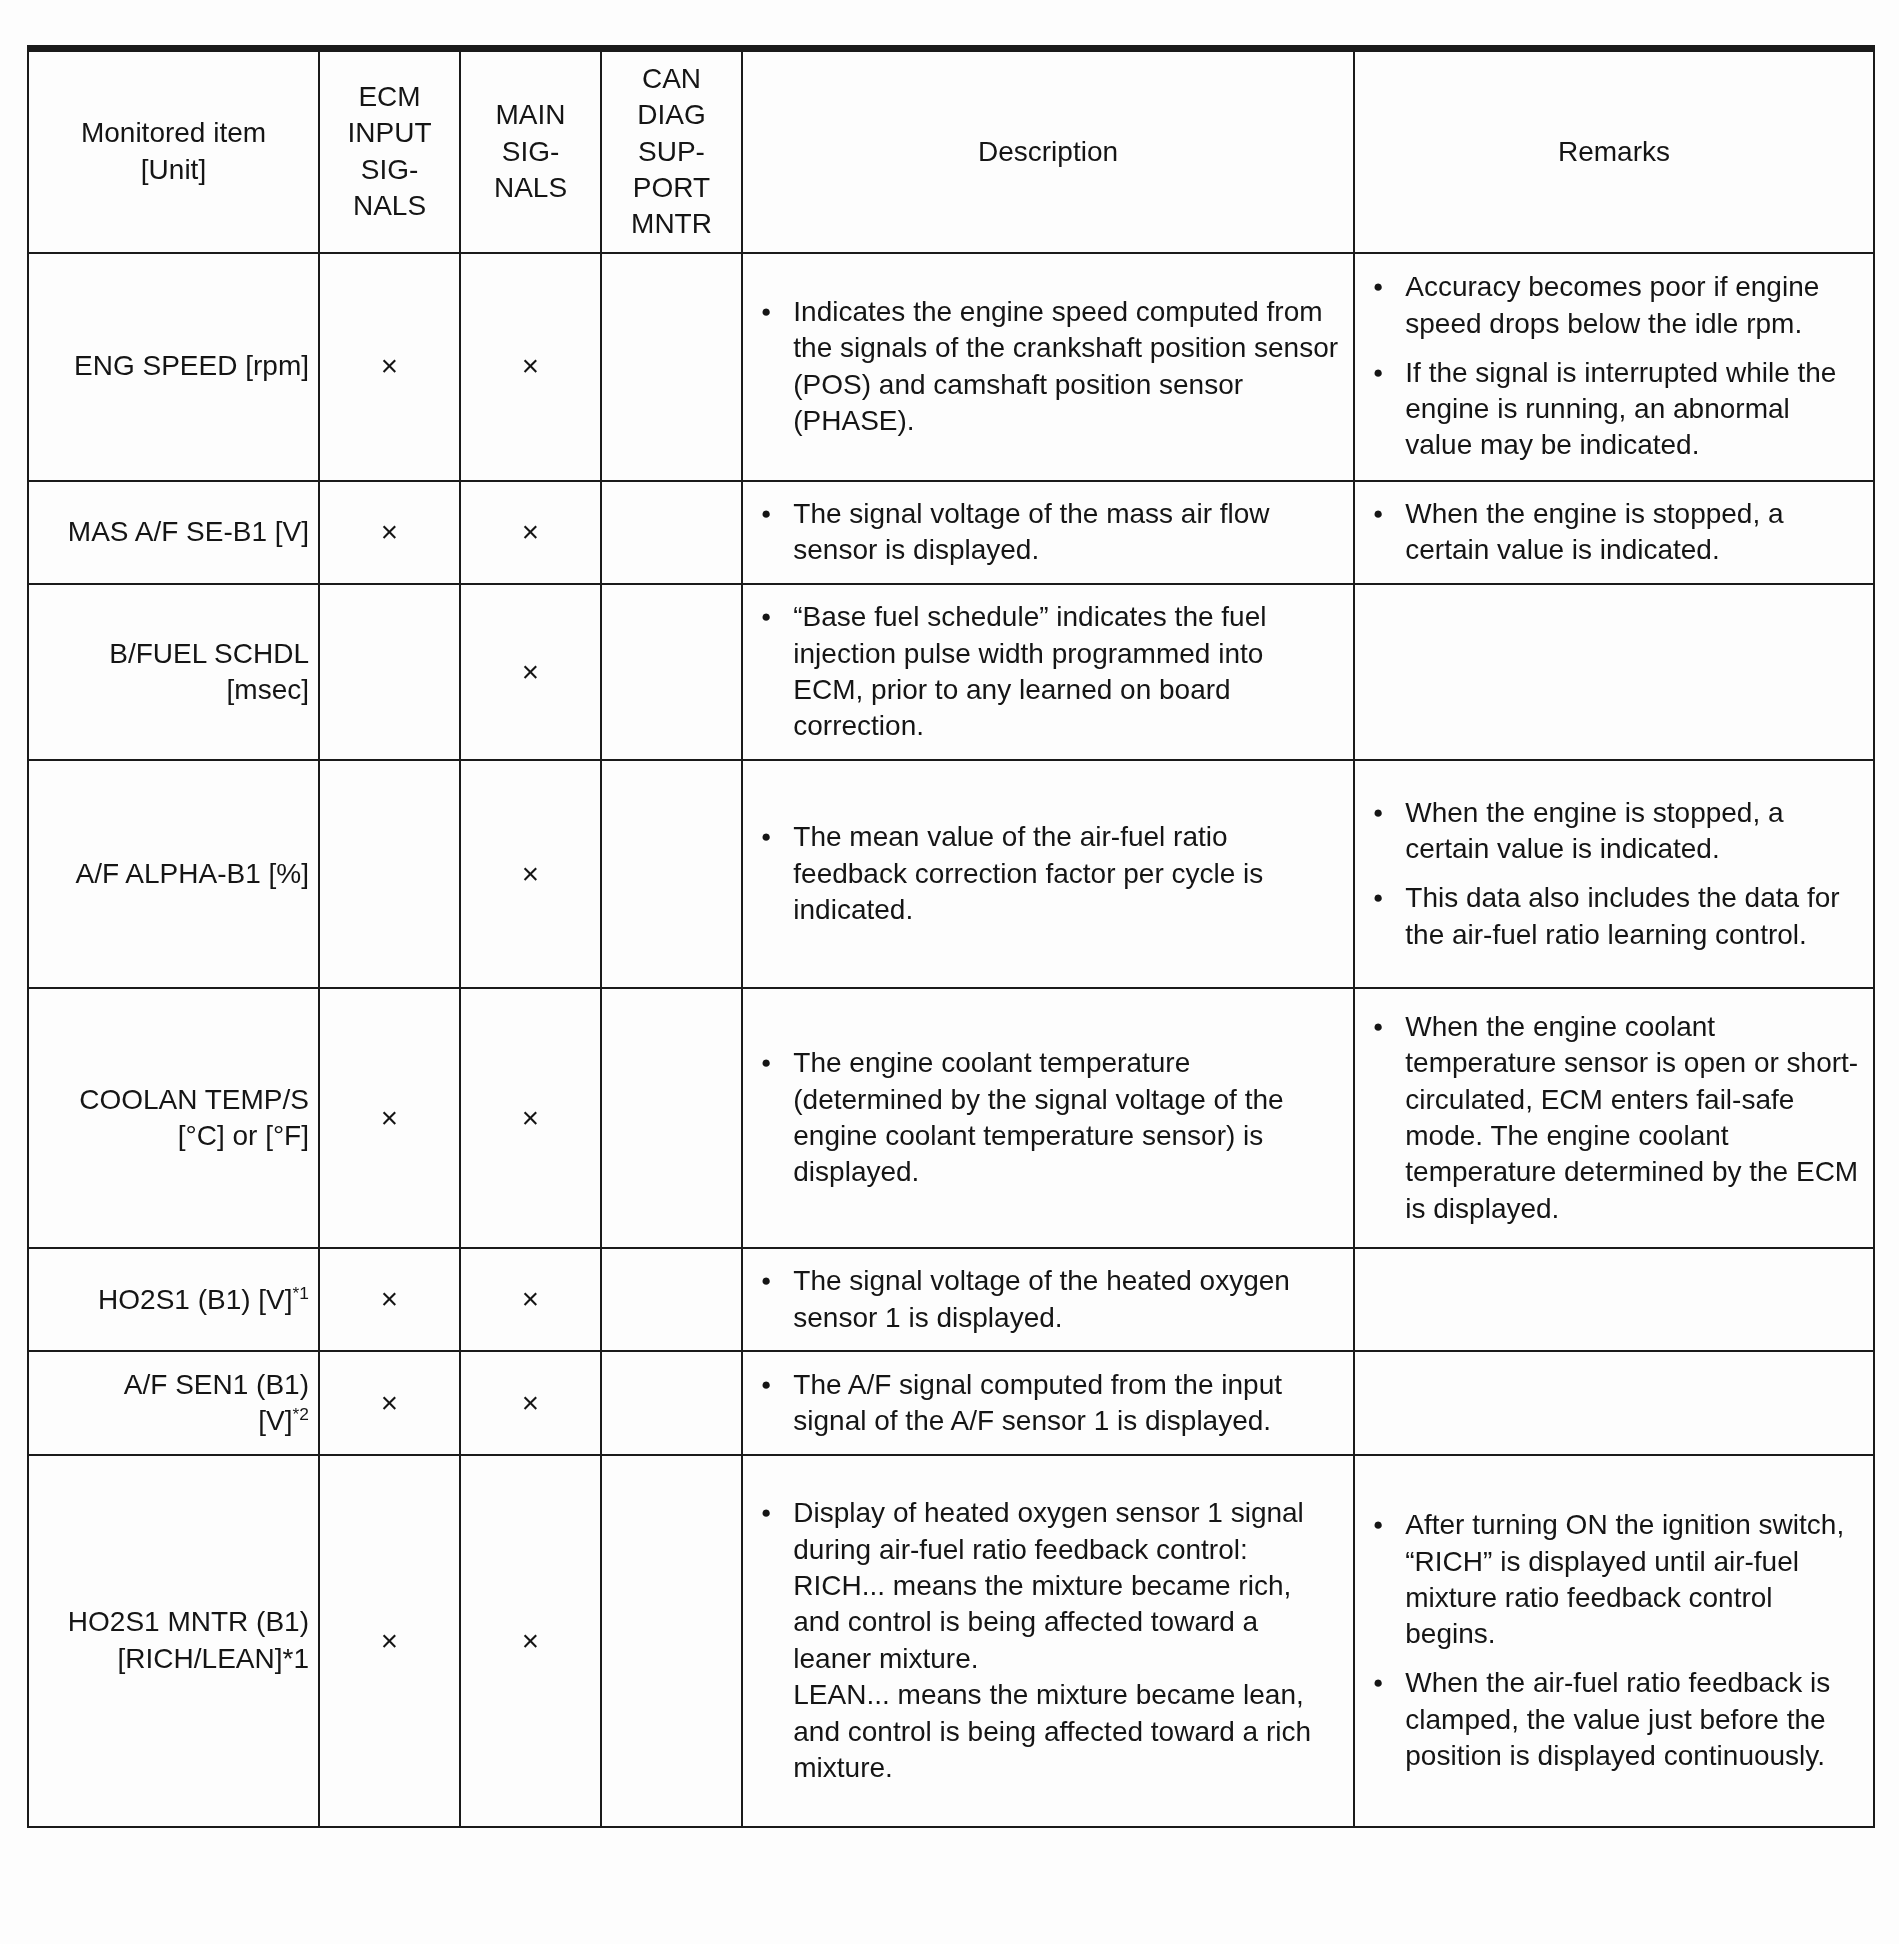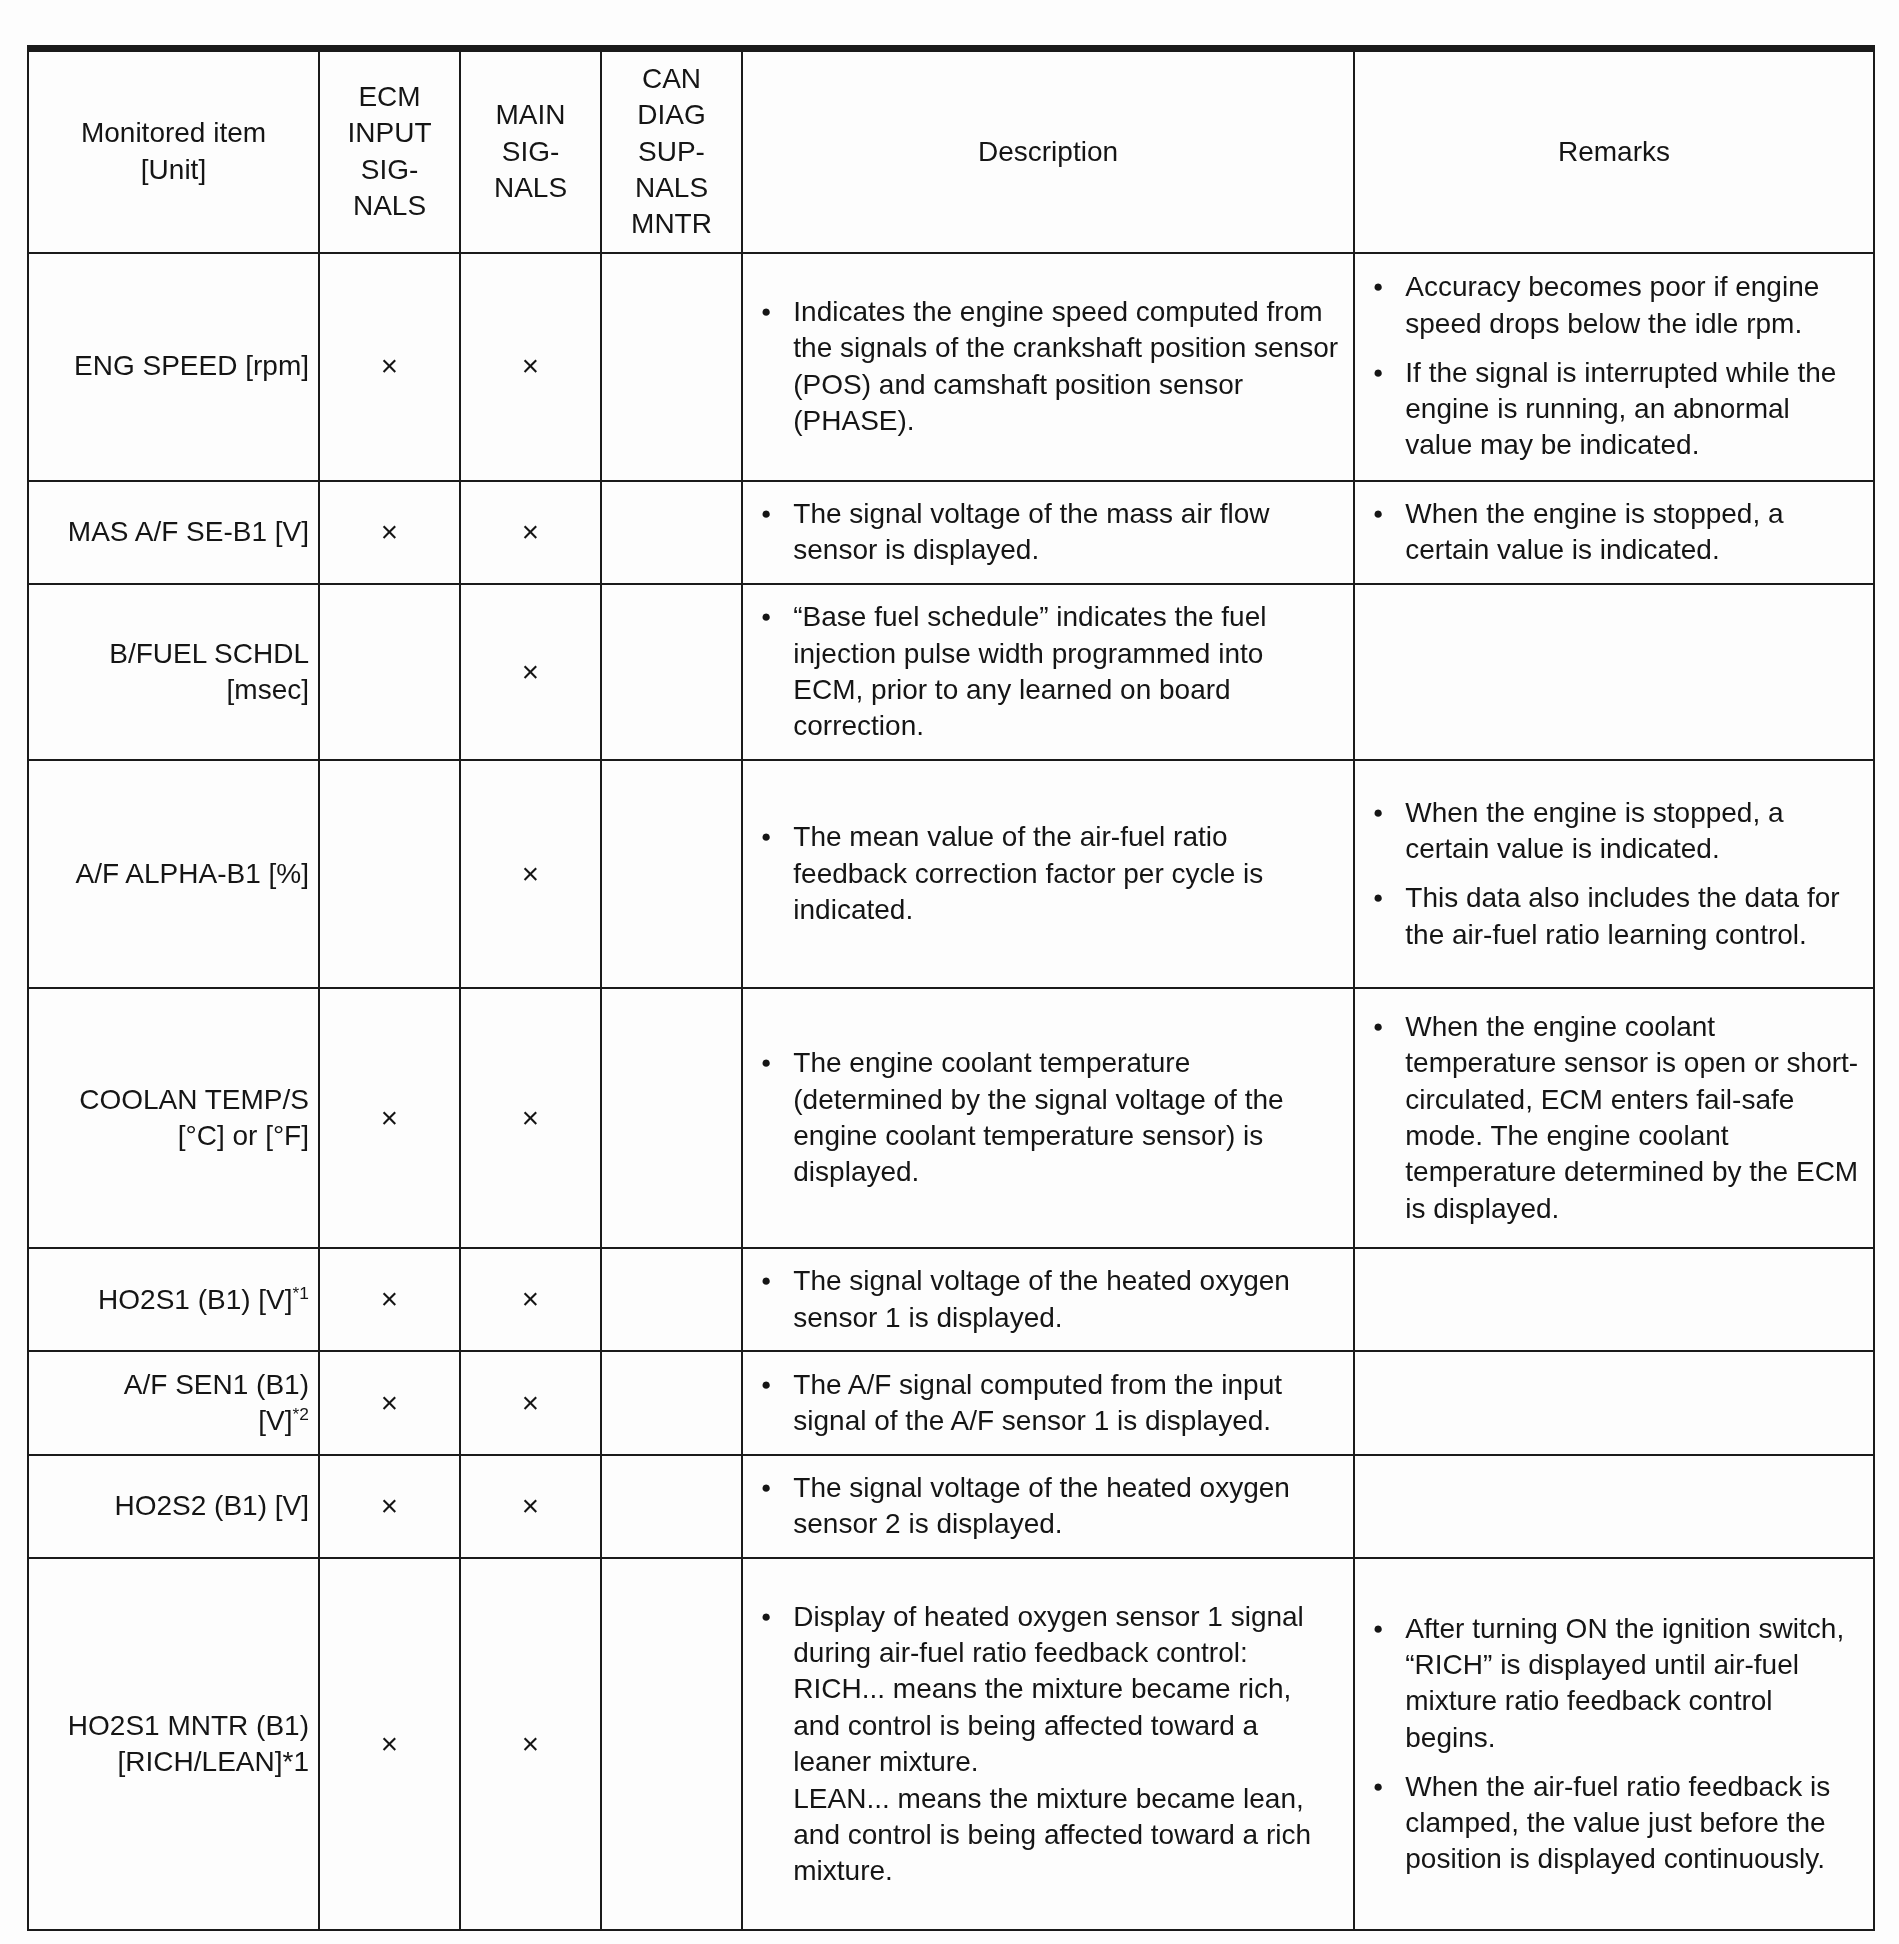--- a/index.html
+++ b/index.html
@@ -94,21 +94,21 @@
         <th class="cell head">ECM
 INPUT
 SIG-
 NALS</th>
         <th class="cell head">MAIN
 SIG-
 NALS</th>
         <th class="cell head">CAN
 DIAG
 SUP-
-NALS
+PORT
 MNTR</th>
         <th class="cell head">Description</th>
         <th class="cell head">Remarks</th>
       </tr>
     </thead>
     <tbody>
         <tr style="height: 228px;">
           <td class="cell item-cell"><span>ENG SPEED [rpm]</span></td>
           <td class="cell mark-cell"><span>×</span></td>
           <td class="cell mark-cell"><span>×</span></td>
@@ -251,37 +251,20 @@
               <div class="bullet-item">
                 <span class="bullet">●</span>
                 <span class="bullet-text">The A/F signal computed from the input signal of the A/F sensor 1 is displayed.</span>
               </div>
             </div>
           </td>
           <td class="cell text-cell">
             <div class="bullets"></div>
           </td>
         </tr>
-        <tr style="height: 94px;">
-          <td class="cell item-cell"><span>HO2S2 (B1) [V]</span></td>
-          <td class="cell mark-cell"><span>×</span></td>
-          <td class="cell mark-cell"><span>×</span></td>
-          <td class="cell mark-cell"></td>
-          <td class="cell text-cell">
-            <div class="bullets">
-              <div class="bullet-item">
-                <span class="bullet">●</span>
-                <span class="bullet-text">The signal voltage of the heated oxygen sensor 2 is displayed.</span>
-              </div>
-            </div>
-          </td>
-          <td class="cell text-cell">
-            <div class="bullets"></div>
-          </td>
-        </tr>
         <tr style="height: 372px;">
           <td class="cell item-cell"><span>HO2S1 MNTR (B1)
 [RICH/LEAN]*1</span></td>
           <td class="cell mark-cell"><span>×</span></td>
           <td class="cell mark-cell"><span>×</span></td>
           <td class="cell mark-cell"></td>
           <td class="cell text-cell">
             <div class="bullets">
               <div class="bullet-item">
                 <span class="bullet">●</span>

